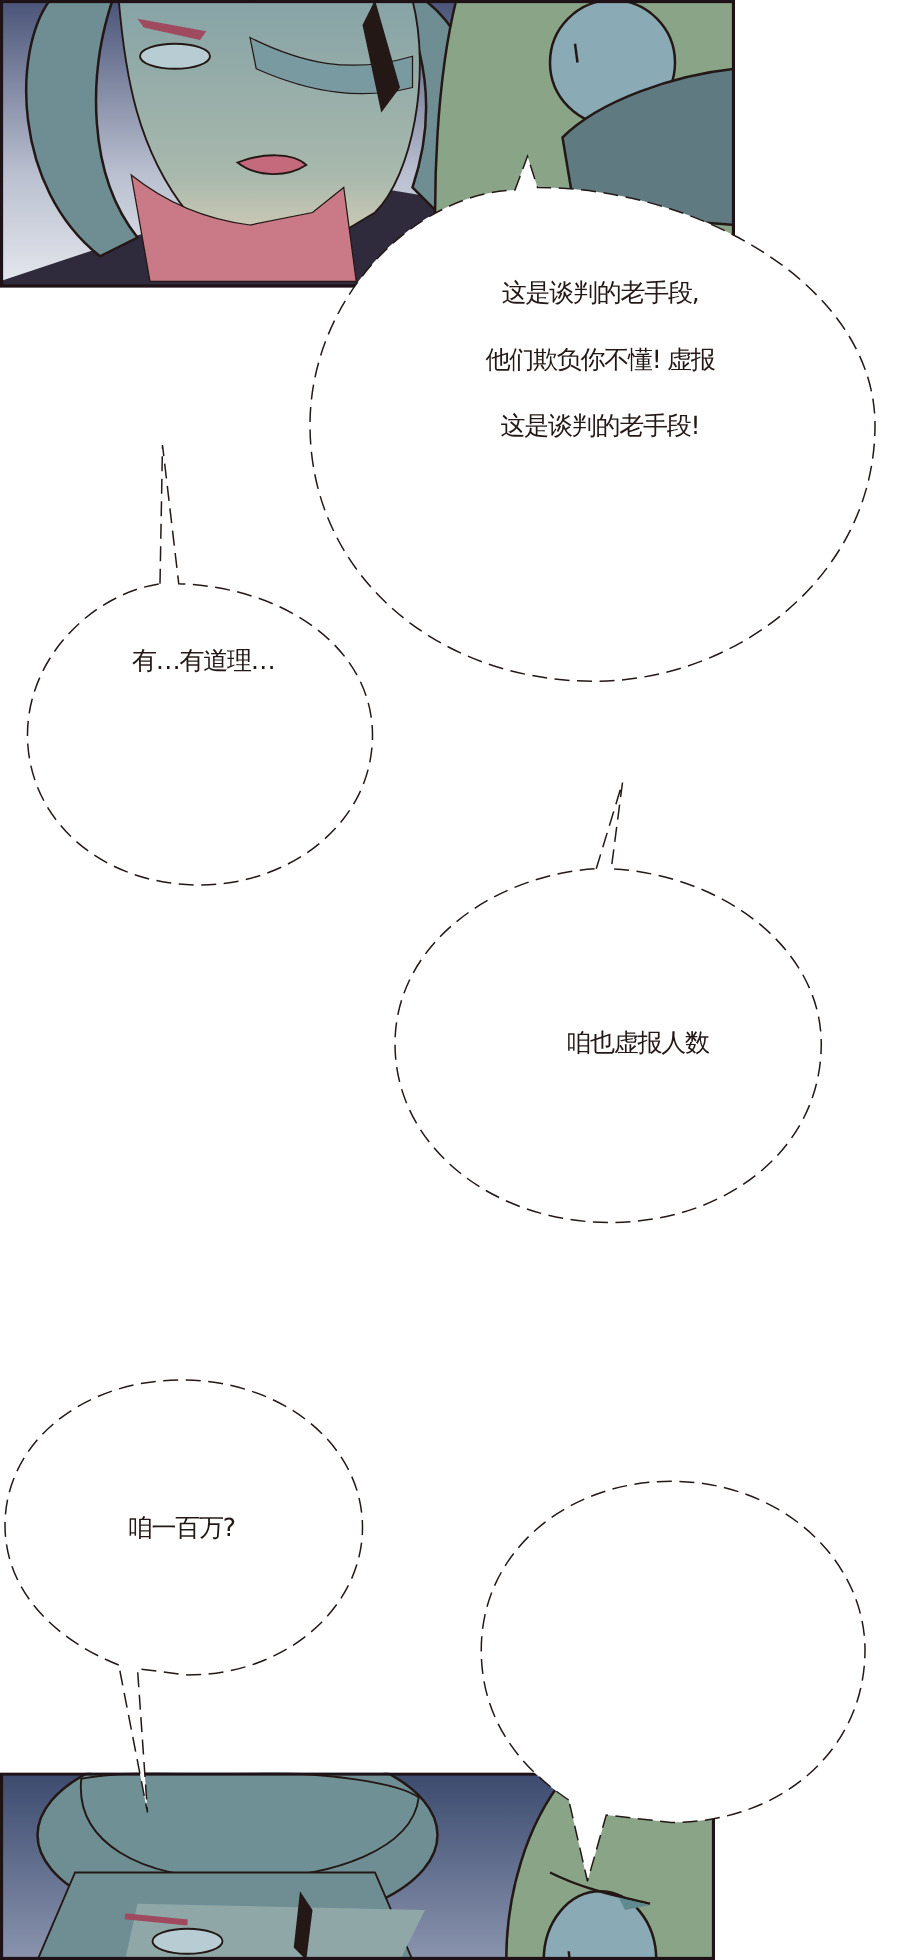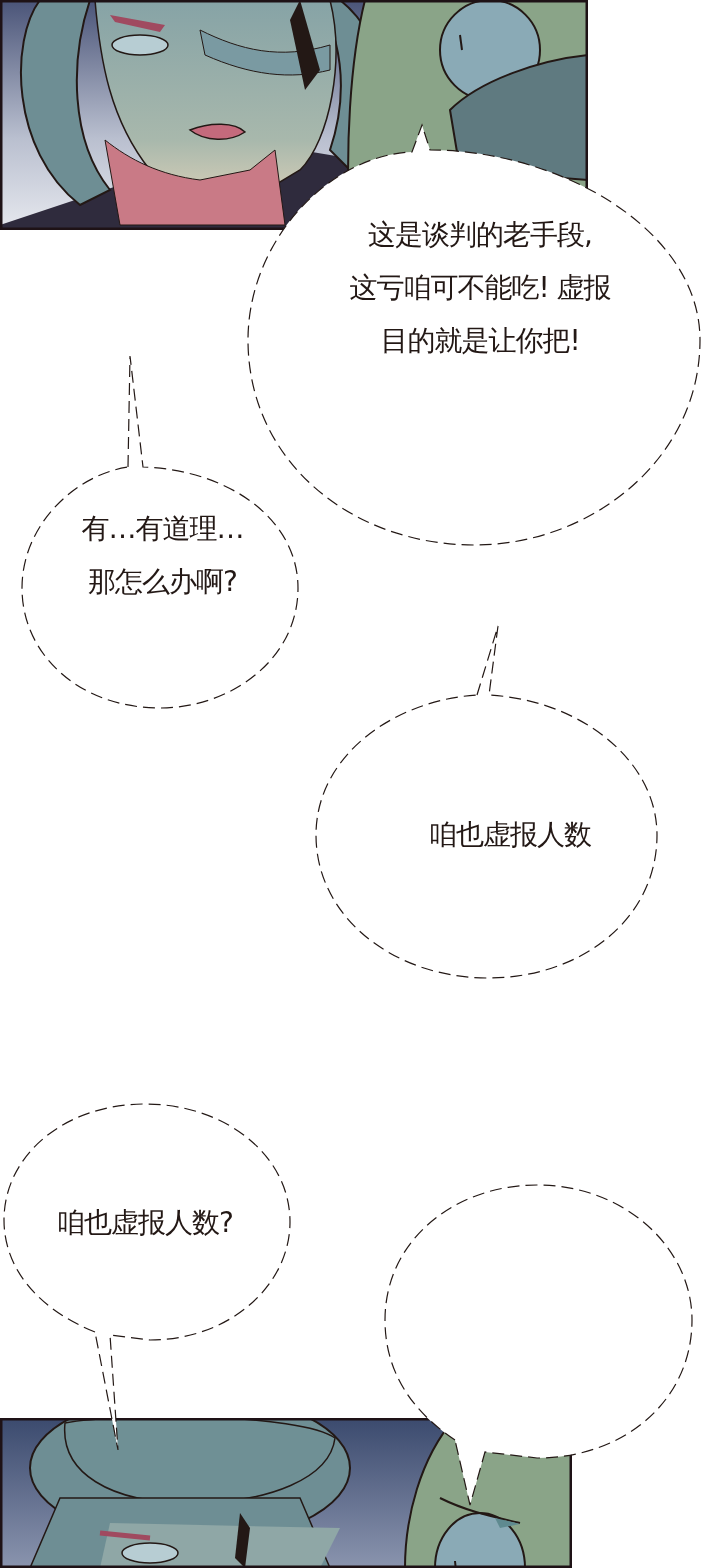--- a/index.html
+++ b/index.html
@@ -1,19 +1,19 @@
 <!DOCTYPE html>
 <html><head>
 <meta charset="utf-8">
 <style>
   html, body { margin:0; padding:0; background:#ffffff; }
   body { width:720px; height:1568px; position:relative; overflow:hidden; font-family:"DejaVu Sans", sans-serif; }
   .panel { position:absolute; overflow:hidden; }
   .bubble-layer { position:absolute; left:0; top:0; width:720px; height:1568px; pointer-events:none; }
-  .bubble-text { position:absolute; color:#231815; font-size:28px; line-height:53px; text-align:center; white-space:nowrap; font-family:"DejaVu Sans", sans-serif; letter-spacing:-1px; }
+  .bubble-text { position:absolute; color:#231815; font-size:20px; line-height:53px; text-align:center; white-space:nowrap; font-family:"DejaVu Sans", sans-serif; letter-spacing:-1px; }
 </style>
 </head>
 <body>
 
 <div class="panel" style="left:0;top:0;width:588px;height:230px;">
   <svg width="588" height="230" viewBox="0 0 588 230">
     <defs>
       <linearGradient id="bgT" x1="0" y1="0" x2="0" y2="1">
         <stop offset="0" stop-color="#4a5478"></stop>
           <stop offset="0.6" stop-color="#b9bfcf"></stop>
@@ -91,31 +91,30 @@
     <path d="M477,695 L498,626 L489,695 C580,700 657,760 657,835 C657,920 580,978 488,978 C395,978 316,918 316,835 C316,755 395,700 477,695 Z"></path>
 
     <path d="M95,1332 C40,1310 4,1270 4,1220 C4,1155 65,1104 145,1104 C225,1104 290,1155 290,1222 C290,1285 230,1340 150,1340 L110,1335 L118,1450 Z"></path>
 
     <path d="M455,1440 C410,1410 385,1370 385,1320 C385,1240 455,1185 537,1185 C625,1185 692,1248 692,1320 C692,1400 625,1458 537,1458 L485,1452 L470,1505 Z"></path>
   </g>
 </svg>
 
 <div class="bubble-text" style="left:305px;top:208px;width:350px;">
   <div>这是谈判的老手段,</div>
-  <div>这亏咱可不能吃! 虚报</div>
-  <div>目的就是让你把!</div>
+  <div>他们欺负你不懂! 虚报</div>
+  <div>这是谈判的老手段!</div>
 </div>
 
 <div class="bubble-text" style="left:40px;top:502px;width:245px;">
   <div>有…有道理…</div>
-  <div>那怎么办啊?</div>
 </div>
 
 <div class="bubble-text" style="left:360px;top:808px;width:300px;">
   <div>咱也虚报人数</div>
 </div>
 
 <div class="bubble-text" style="left:20px;top:1196px;width:250px;">
-  <div>咱也虚报人数?</div>
+  <div>咱一百万?</div>
 </div>
 
 <div class="bubble-text" style="left:400px;top:1270px;width:280px;">
 </div>
 
 </body></html>

